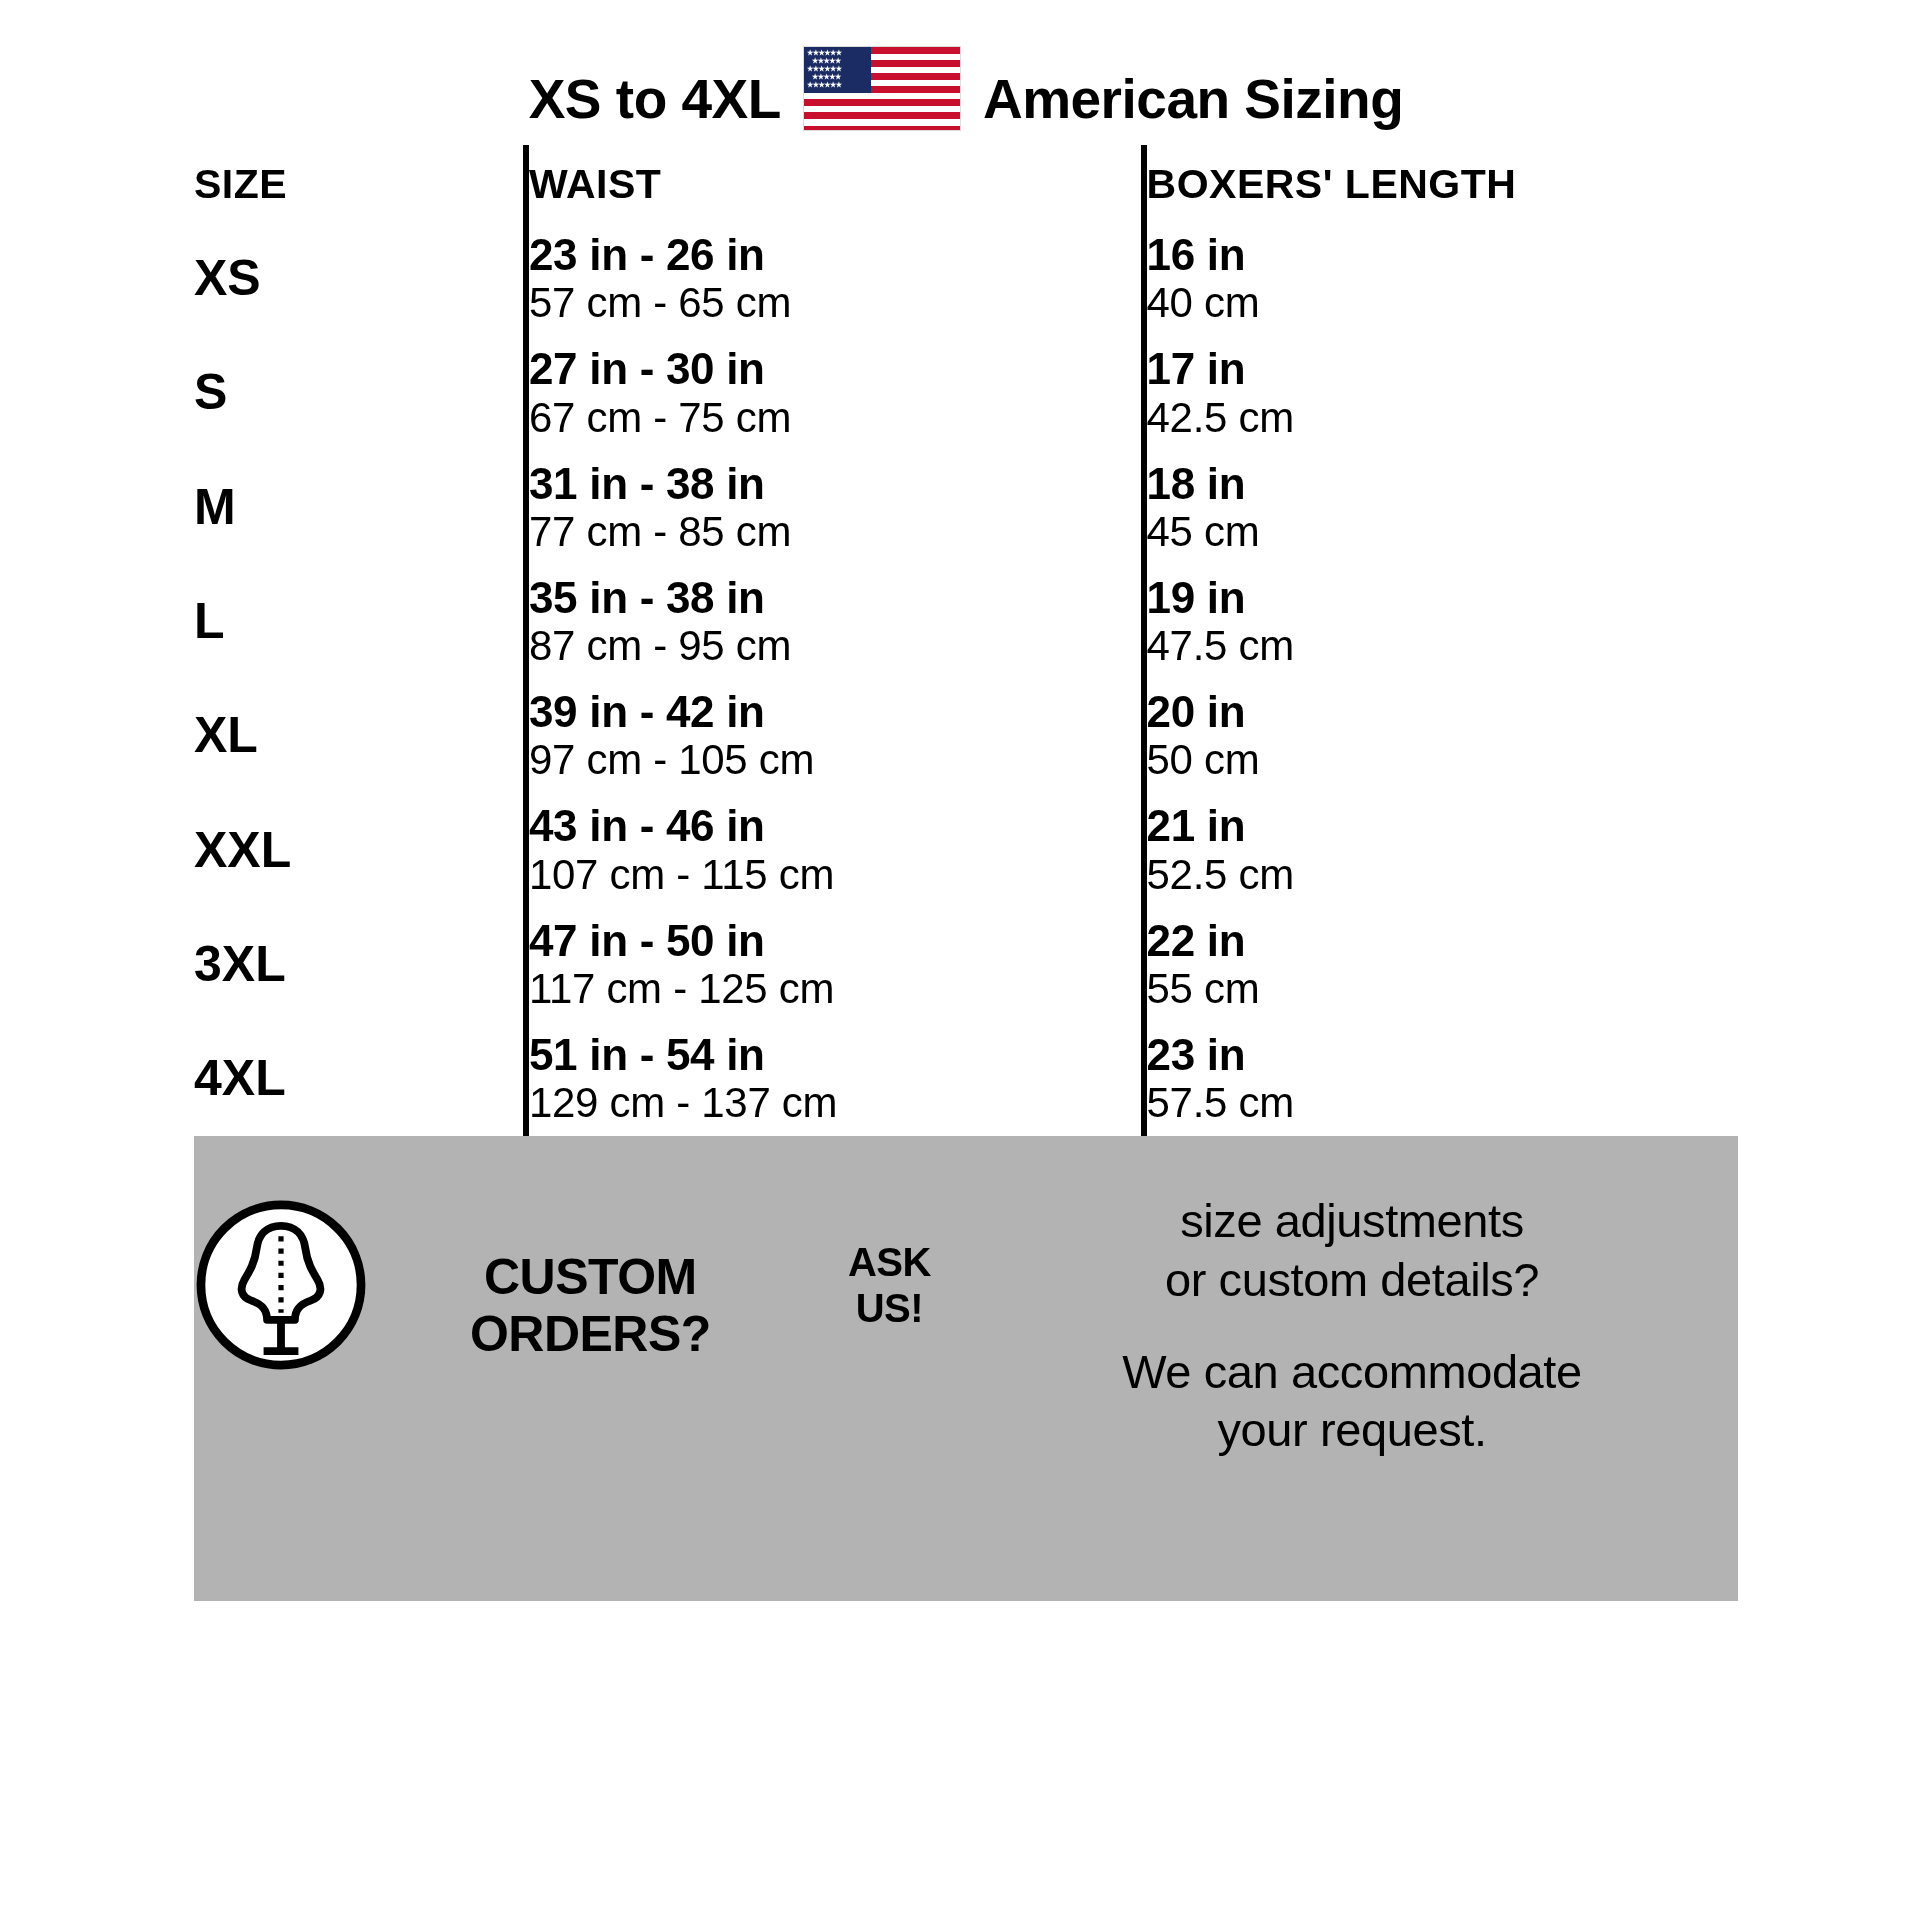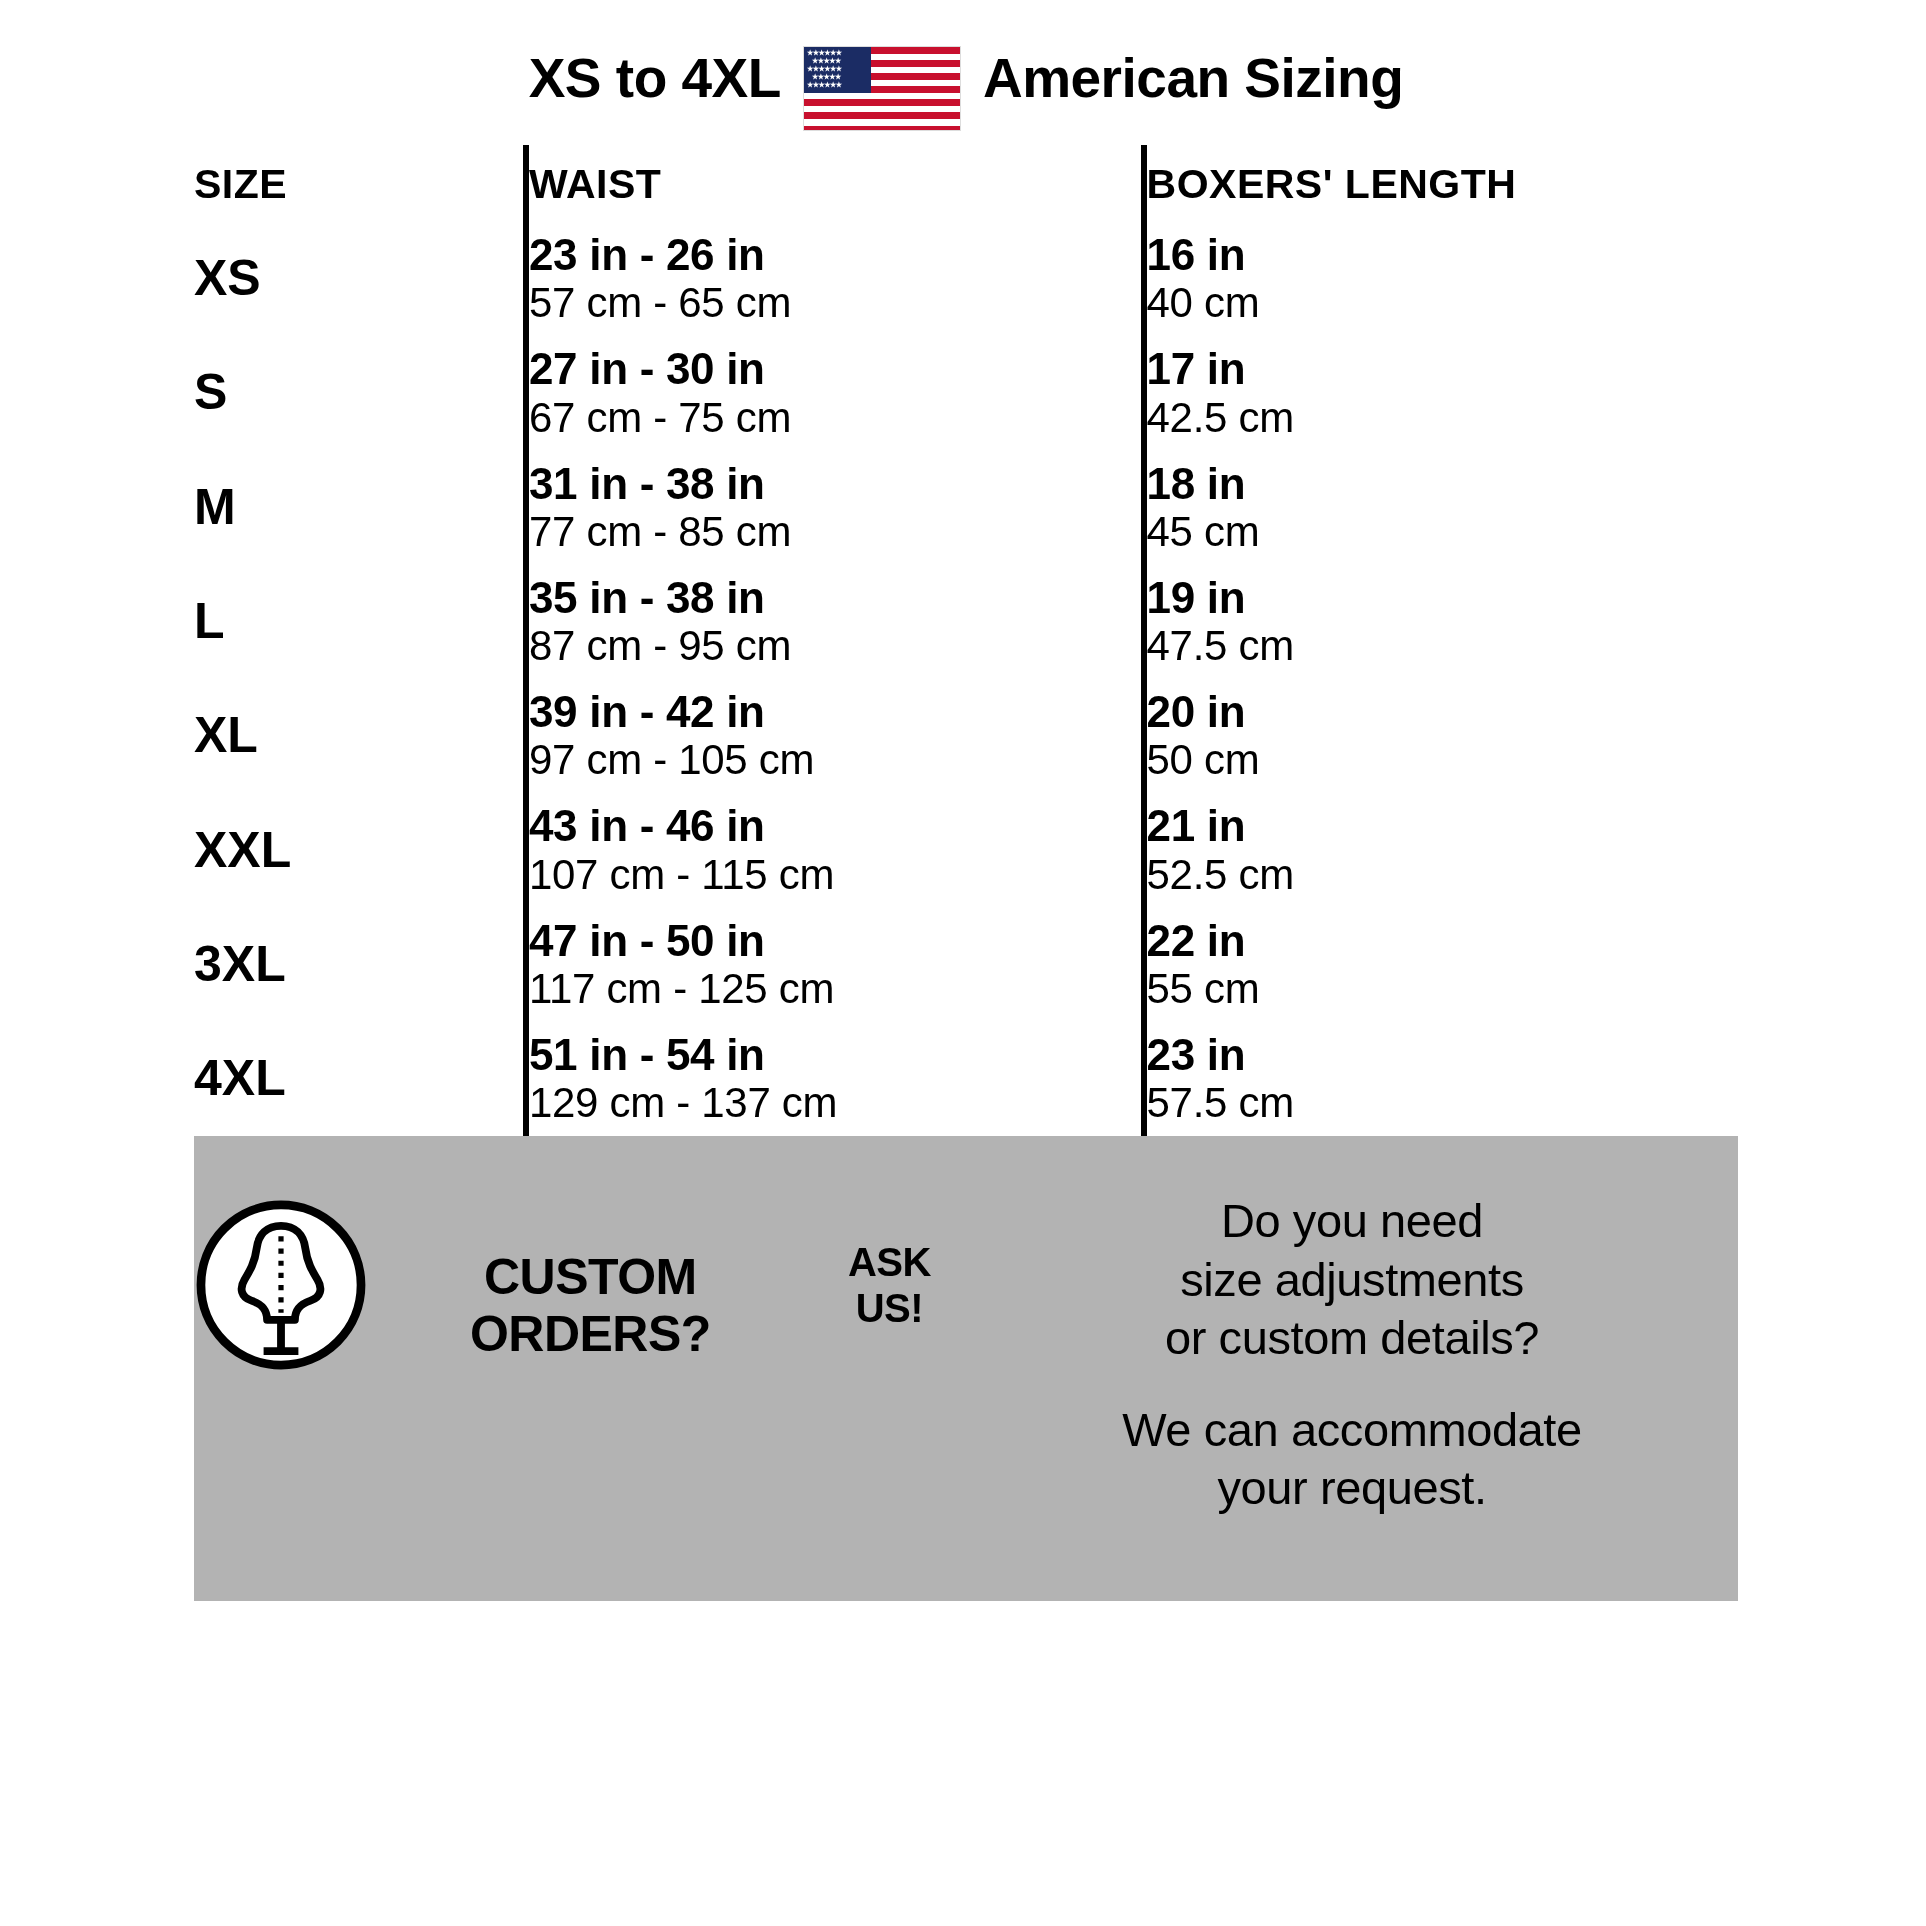--- a/index.html
+++ b/index.html
@@ -30,21 +30,21 @@
     padding: 14px 10px 20px 10px;
     font-size: 57px;
     font-weight: 400;
     letter-spacing: -0.5px;
     line-height: 1.05;
   }
 
   
   .sizing-line {
     display: flex;
-    align-items: flex-start;
+    align-items: flex-end;
     justify-content: center;
     gap: 22px;
     padding: 18px 0 14px 0;
     font-size: 55px;
     font-weight: bold;
     color: #000;
     letter-spacing: -0.5px;
   }
   .flag {
     width: 158px;
@@ -319,21 +319,20 @@
                      C63 21 58 16 50 16 Z" fill="none" stroke="#000000" stroke-width="4.5" stroke-linejoin="round"></path>
             <line x1="50" y1="70" x2="50" y2="88" stroke="#000000" stroke-width="4.5"></line>
             <line x1="40" y1="88" x2="60" y2="88" stroke="#000000" stroke-width="4.5"></line>
             <line x1="50" y1="22" x2="50" y2="66" stroke="#000000" stroke-width="3" stroke-dasharray="3 4"></line>
           </svg>
         </span>
         <div class="custom-line1">CUSTOM ORDERS?</div>
         <div class="custom-line2">ASK US!</div>
       </div>
       <div class="footer-right">
-        <div class="fr-line">Do you need</div>
         <div class="fr-line">size adjustments</div>
         <div class="fr-line">or custom details?</div>
         <div class="fr-gap"></div>
         <div class="fr-line">We can accommodate</div>
         <div class="fr-line">your request.</div>
       </div>
     </div>
 
   </div>
 </div>

